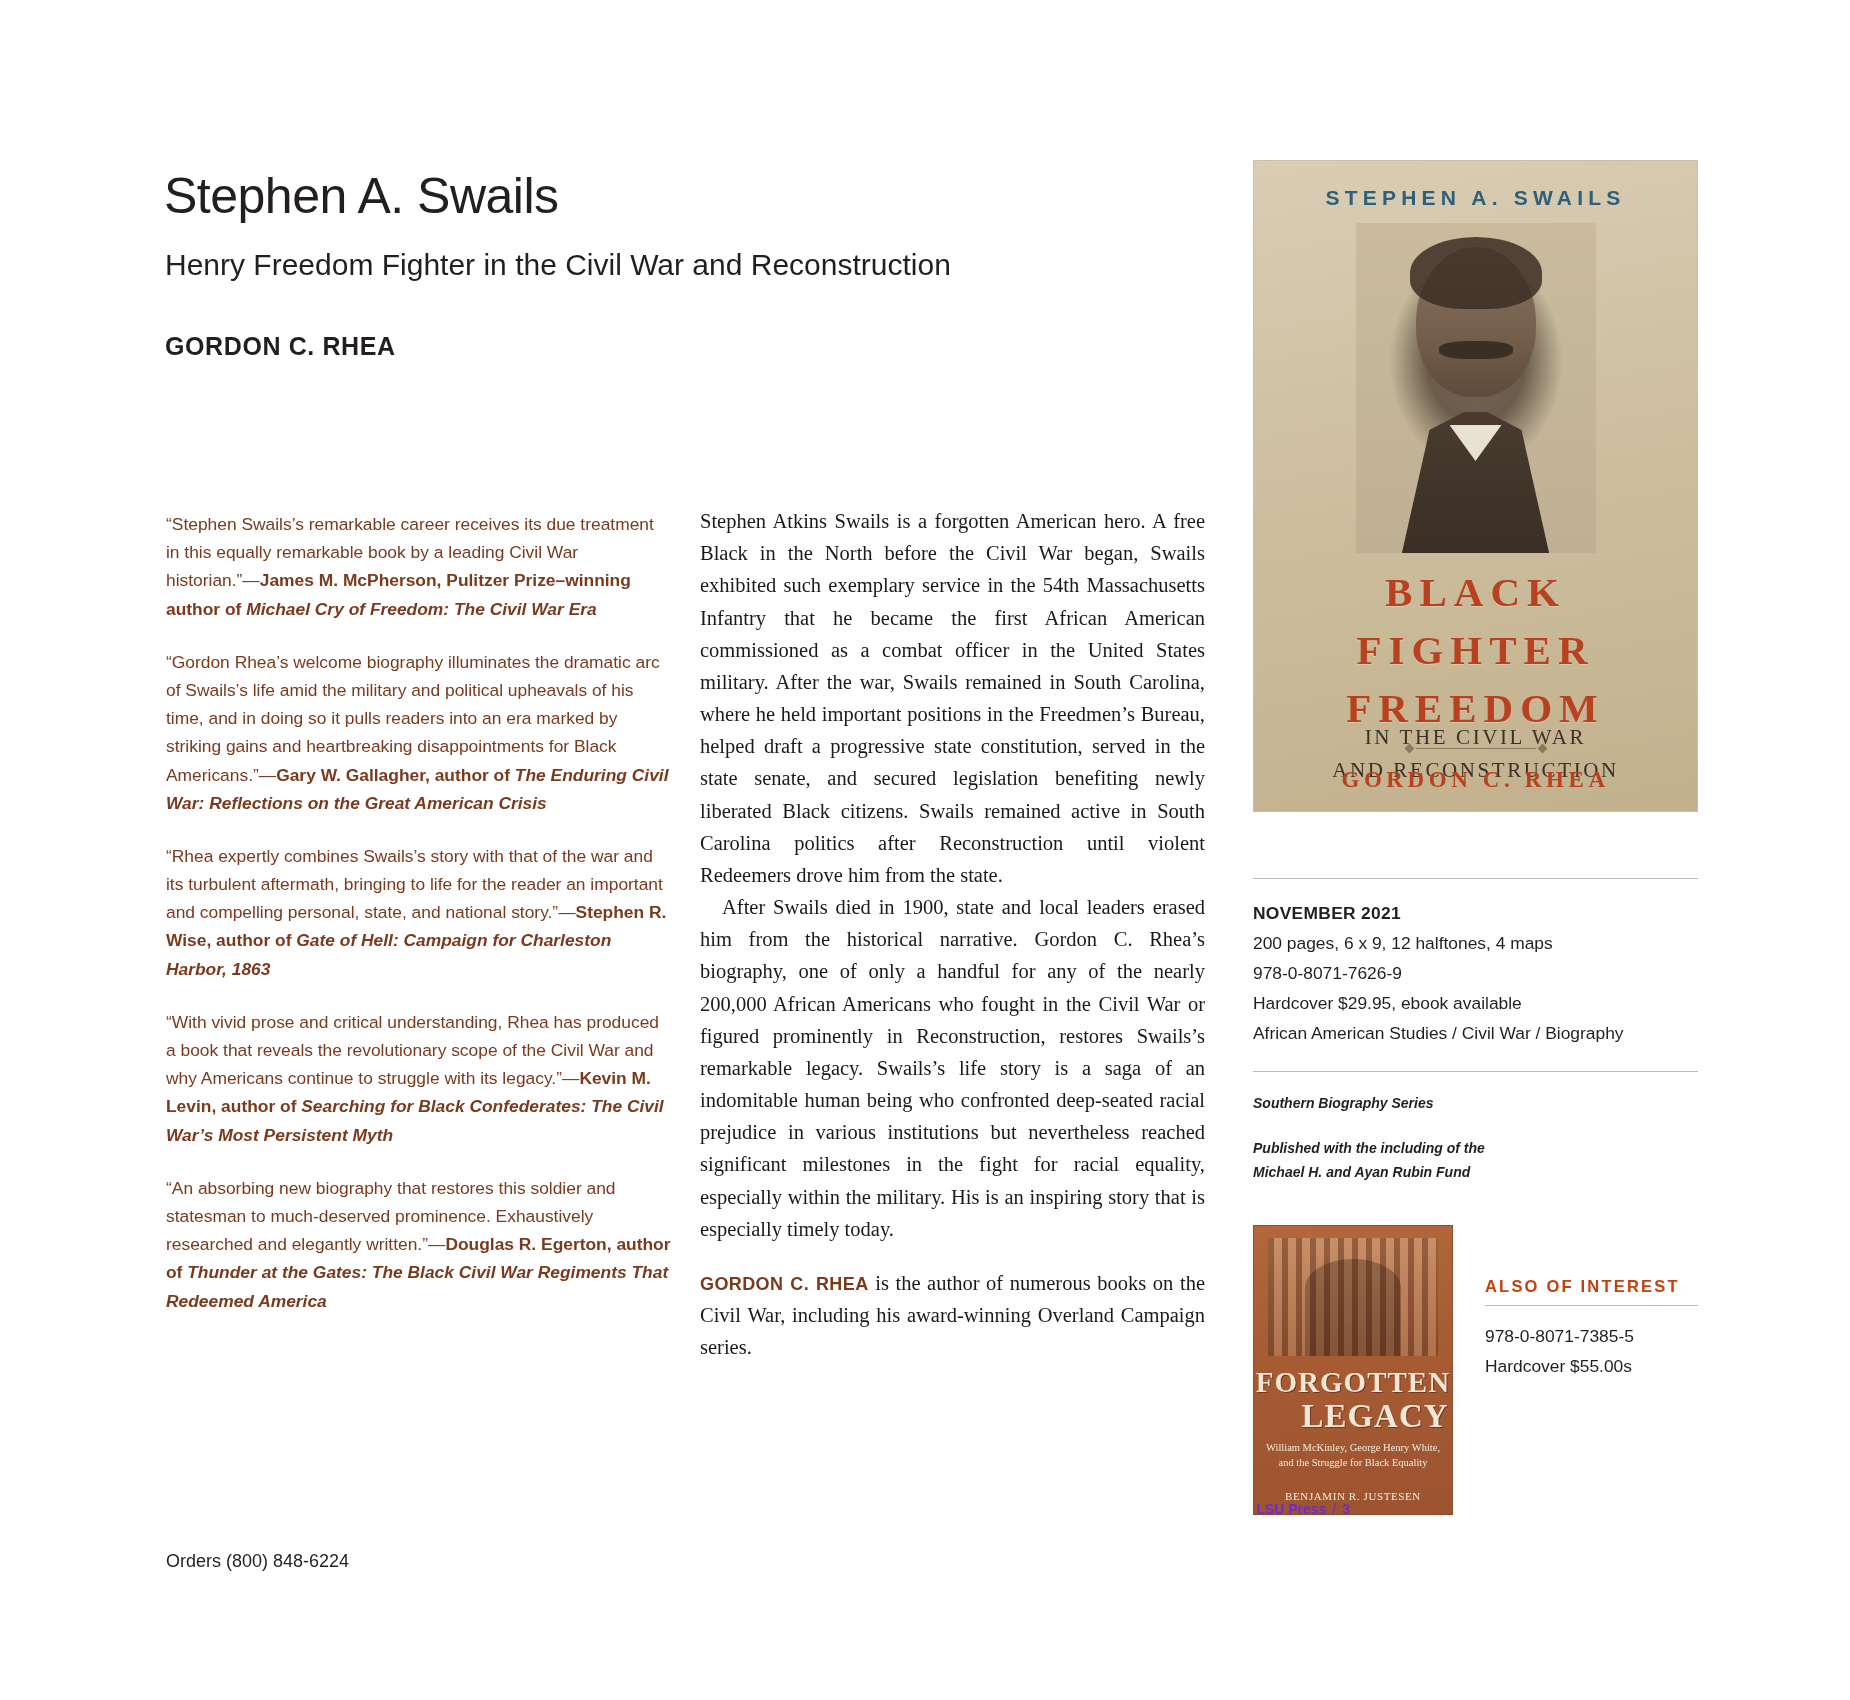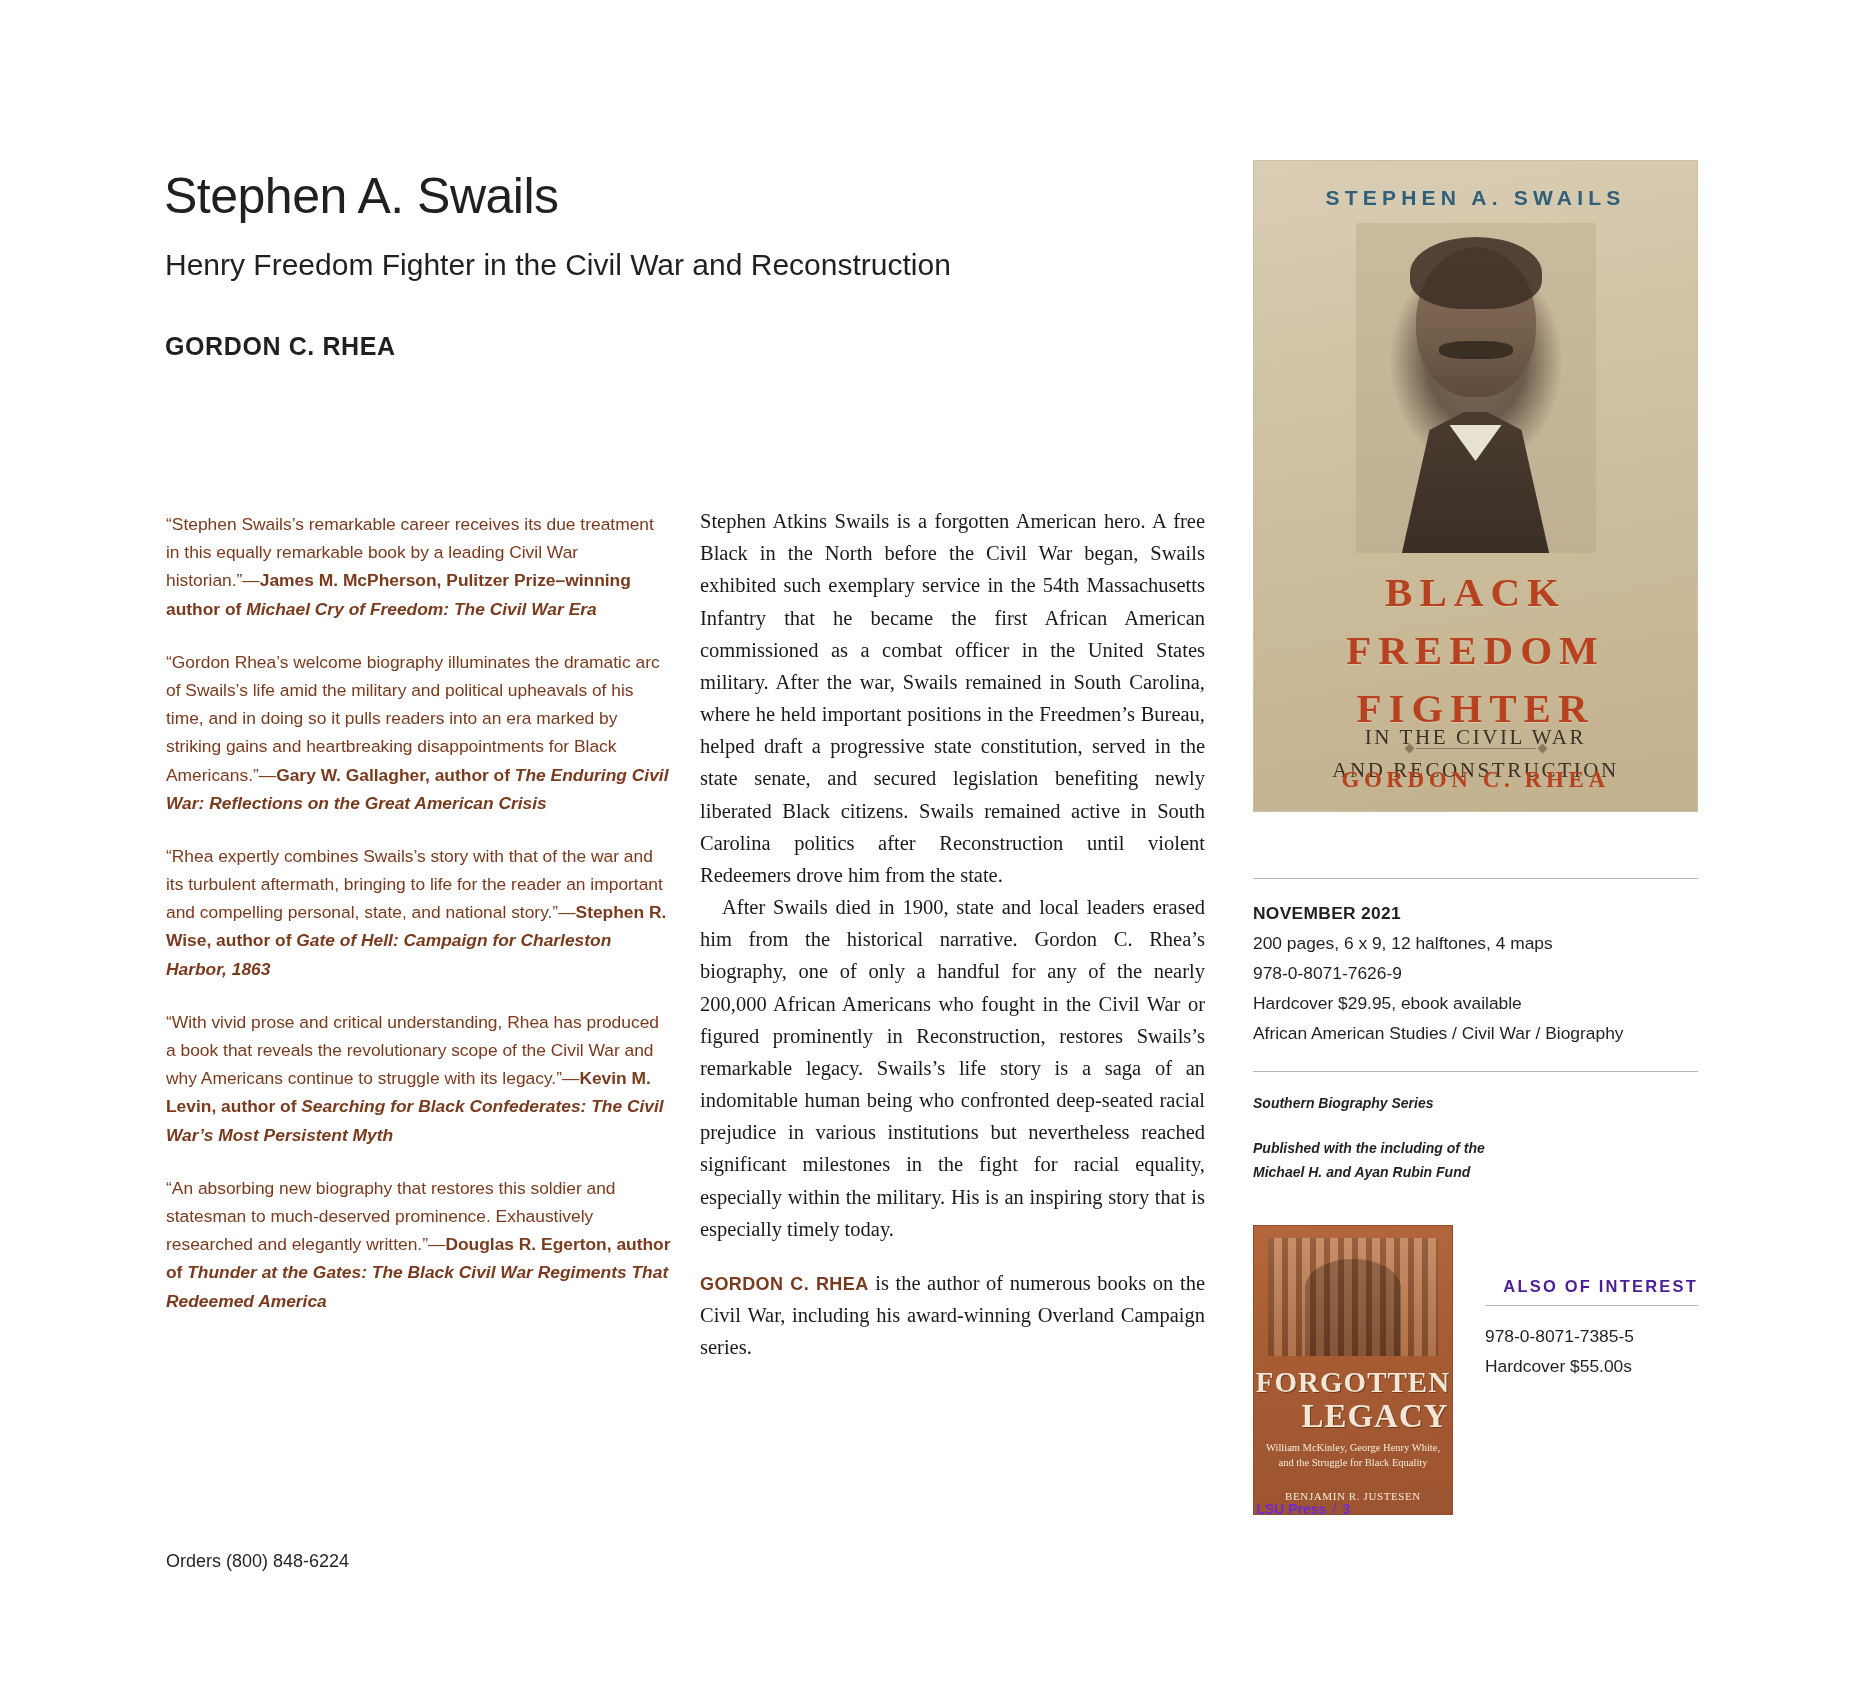--- a/index.html
+++ b/index.html
@@ -338,22 +338,21 @@
   .also-right {
     position: absolute;
     left: 232px;
     top: 52px;
     width: 213px;
   }
   .also-heading {
     font-size: 16.5px;
     font-weight: bold;
     letter-spacing: 2.2px;
-    text-align: right;
-    color: #4c1d95;
+    color: #c2410c;
     padding-bottom: 9px;
     border-bottom: 1px solid #b9b9b9;
   }
   .also-lines {
     padding-top: 16px;
     font-size: 17.4px;
     line-height: 1.72;
     color: #231f20;
   }
 
@@ -415,22 +414,22 @@
       <div class="cover-author-top">STEPHEN A. SWAILS</div>
       <div class="cover-photo">
         <div class="head"></div>
         <div class="hair"></div>
         <div class="mustache"></div>
         <div class="body"></div>
         <div class="collar"></div>
       </div>
       <div class="cover-title">
         <div class="line">BLACK</div>
+        <div class="line">FIGHTER</div>
         <div class="line">FREEDOM</div>
-        <div class="line">FIGHTER</div>
       </div>
       <div class="cover-sub">
         <div>IN THE CIVIL WAR</div>
         <div>AND RECONSTRUCTION</div>
       </div>
       <div class="cover-rule"></div>
       <div class="cover-author-bottom">GORDON C. RHEA</div>
     </div>
 
     <div style="height:66px"></div>

